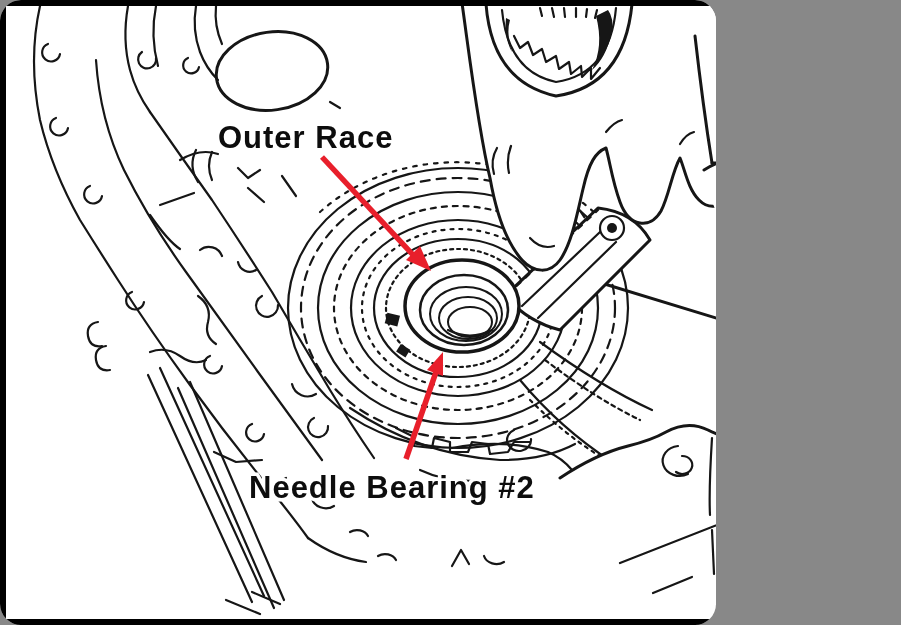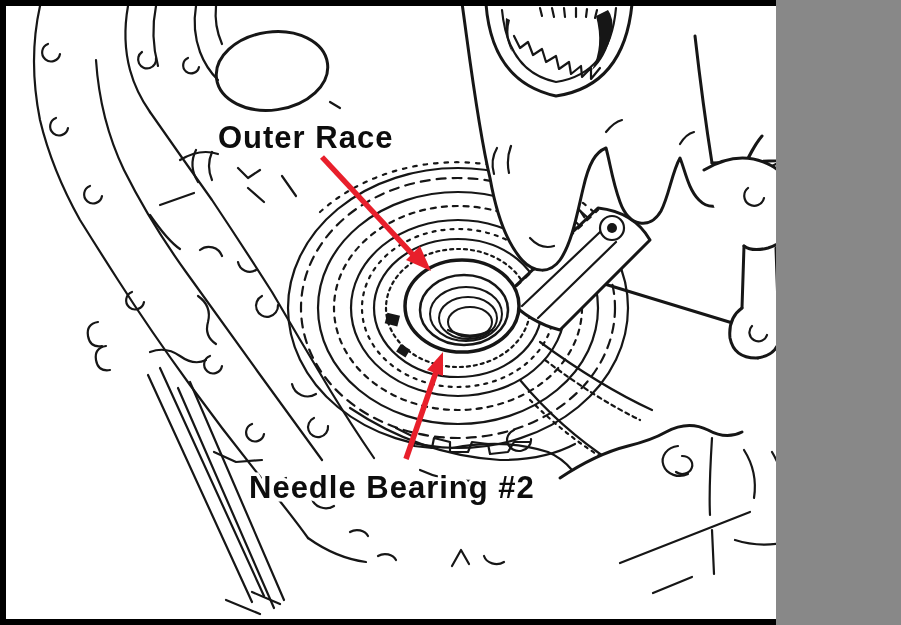--- a/index.html
+++ b/index.html
@@ -1,21 +1,22 @@
 <!DOCTYPE html>
 <html><head>
 <meta charset="utf-8">
 <style>
   html,body{margin:0;padding:0;background:#888;}
   .stage{
     position:relative;
-    width:776px;height:625px;
+    width:716px;height:625px;
     background:#ffffff;
     overflow:hidden;
     font-family:"Liberation Sans",sans-serif;
+    border-radius:21px;
   }
   .stage svg{display:block;width:901px;height:625px;}
   .ink{stroke:#161616;fill:none;stroke-width:2.2;stroke-linecap:round;stroke-linejoin:round;}
   .ink-thick{stroke:#161616;fill:none;stroke-width:3;stroke-linecap:round;stroke-linejoin:round;}
   .whitefill{fill:#ffffff;stroke:none;}
   .callout-text{
     font-family:"Liberation Sans",sans-serif;
     font-weight:700;font-size:31px;letter-spacing:1px;
     fill:#0d0d0d;stroke:#ffffff;stroke-width:7;paint-order:stroke;
   }

